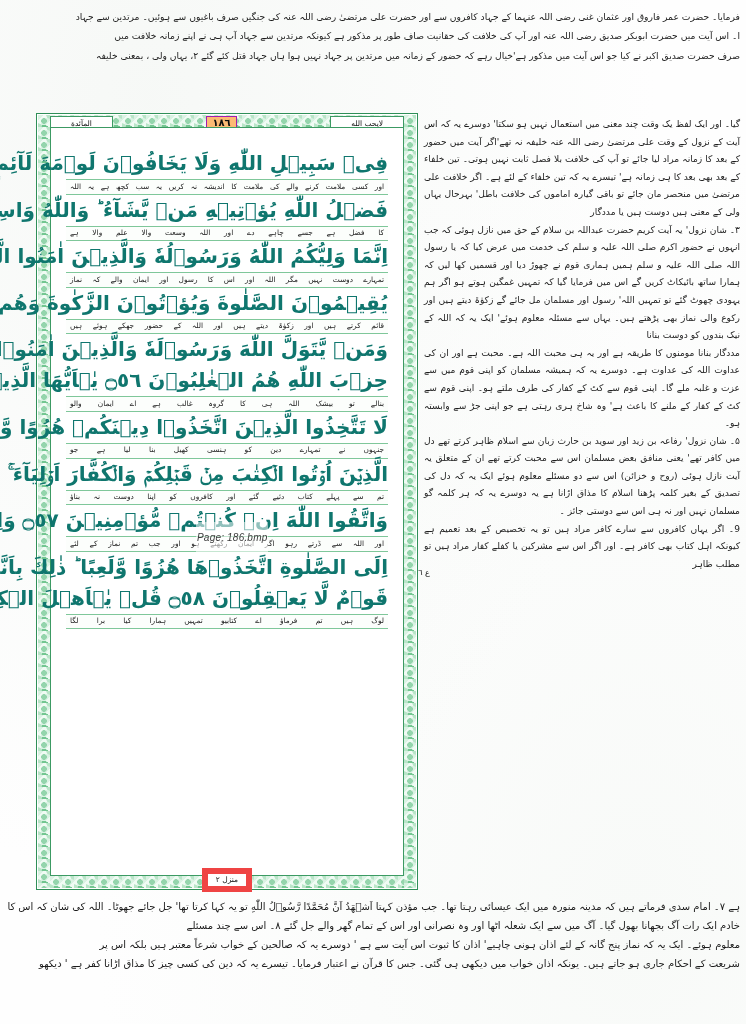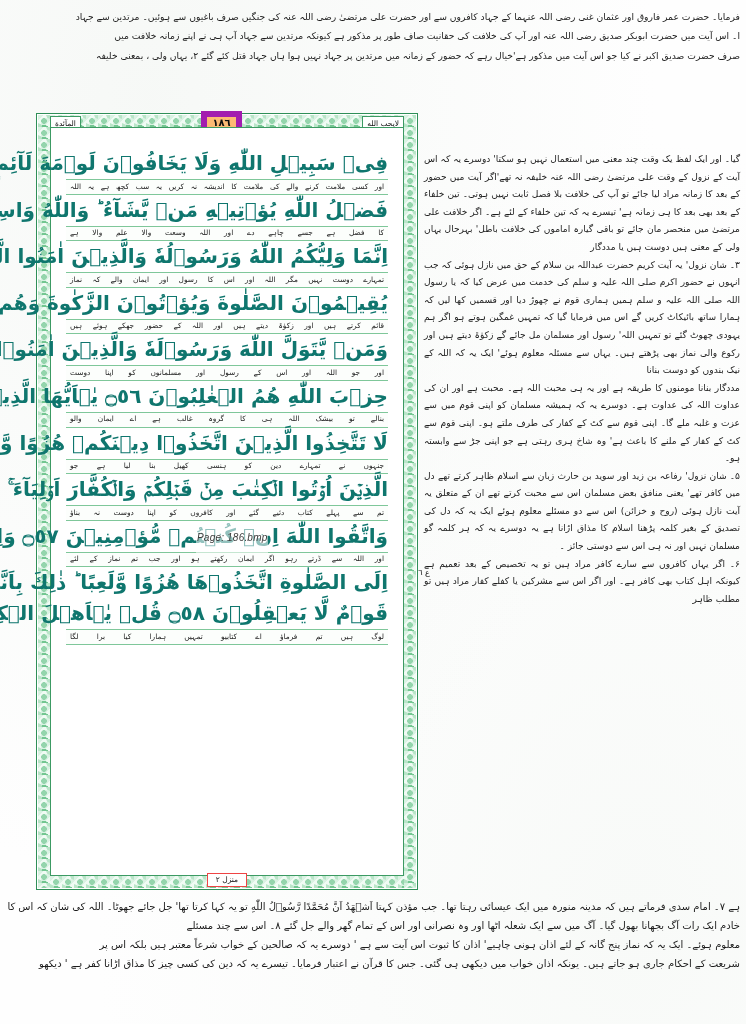--- a/index.html
+++ b/index.html
@@ -28,21 +28,20 @@
     filter:blur(.12px);
   }
   .top-urdu p{margin:0 0 1px 0;}
 
   
   .right-col{
     position:absolute;left:424px;top:116px;width:316px;height:776px;
     direction:rtl;text-align:justify;
     font-size:9.1px;line-height:17.6px;color:#1d1d1d;
     filter:blur(.12px);
-    margin-top:35px;
   }
   .right-col p{margin:0;}
 
   
   .bottom-urdu{
     position:absolute;left:6px;top:898px;width:734px;
     direction:rtl;text-align:justify;
     font-size:10px;line-height:18px;color:#1b1b1b;
     filter:blur(.12px);
   }
@@ -85,26 +84,26 @@
     box-sizing:border-box;
   }
 
   
   .panel-header{
     position:absolute;left:13px;top:1px;right:13px;height:16px;
     display:flex;align-items:center;justify-content:space-between;
   }
   .hdr-box{
     border:1px solid #3c9a63;background:#fff;
-    padding:0 4px;height:13px;line-height:13px;
+    padding:0 20px;height:13px;line-height:13px;
     font-size:7.5px;color:#0e0e0e;direction:rtl;
     font-family:"DejaVu Sans",sans-serif;white-space:nowrap;
   }
   .hdr-page{
-    border:6px solid #a21caf;background:#fdba74;
+    border:1px solid #a21caf;background:#fdba74;
     padding:0 5px;height:13px;line-height:12px;
     font-size:10px;color:#0e0e0e;direction:rtl;font-weight:bold;
   }
 
   
   .ayah-area{
     position:absolute;left:15px;top:20px;right:15px;bottom:20px;
     display:flex;flex-direction:column;
   }
   .ayah-line{
@@ -128,21 +127,21 @@
     filter:blur(.1px);
   }
   .trans-line span{display:inline-block;width:100%;text-align-last:justify;}
 
   
   .manzil-band{
     position:absolute;left:13px;bottom:1px;right:13px;height:16px;
     display:flex;align-items:center;justify-content:center;
   }
   .manzil-box{
-    border:1px solid #ef4444;background:#fff;
+    border:6px solid #ef4444;background:#fff;
     padding:0 8px;height:12px;line-height:11px;
     font-size:7.5px;direction:rtl;color:#111;
   }
 
   
   .ruku-mark{
     position:absolute;right:-12px;top:455px;
     direction:rtl;font-size:8px;line-height:9px;color:#111;
     text-align:center;width:12px;
   }
@@ -192,21 +191,20 @@
         <div class="ayah-line">فَضۡلُ اللّٰهِ يُؤۡتِيۡهِ مَنۡ يَّشَآءُ ؕ وَاللّٰهُ وَاسِعٌ عَلِيۡمٌ ۝٥٤</div>
         <div class="trans-line"><span>کا فضل ہے جسے چاہے دے اور اللہ وسعت والا علم والا ہے</span></div>
 
         <div class="ayah-line">اِنَّمَا وَلِيُّكُمُ اللّٰهُ وَرَسُوۡلُهٗ وَالَّذِيۡنَ اٰمَنُوا الَّذِيۡنَ</div>
         <div class="trans-line"><span>تمہارے دوست نہیں مگر اللہ اور اس کا رسول اور ایمان والے کہ نماز</span></div>
 
         <div class="ayah-line">يُقِيۡمُوۡنَ الصَّلٰوةَ وَيُؤۡتُوۡنَ الزَّكٰوةَ وَهُمۡ رٰكِعُوۡنَ ۝٥٥</div>
         <div class="trans-line"><span>قائم کرتے ہیں اور زکوٰۃ دیتے ہیں اور اللہ کے حضور جھکے ہوئے ہیں</span></div>
 
         <div class="ayah-line">وَمَنۡ يَّتَوَلَّ اللّٰهَ وَرَسُوۡلَهٗ وَالَّذِيۡنَ اٰمَنُوۡا فَاِنَّ</div>
-        <div class="trans-line"><span>اور جو اللہ اور اس کے رسول اور مسلمانوں کو اپنا دوست</span></div>
 
         <div class="ayah-line">حِزۡبَ اللّٰهِ هُمُ الۡغٰلِبُوۡنَ ۝٥٦ يٰۤاَيُّهَا الَّذِيۡنَ اٰمَنُوۡا</div>
         <div class="trans-line"><span>بنالے تو بیشک اللہ ہی کا گروہ غالب ہے اے ایمان والو</span></div>
 
         <div class="ayah-line">لَا تَتَّخِذُوا الَّذِيۡنَ اتَّخَذُوۡا دِيۡنَكُمۡ هُزُوًا وَّلَعِبًا مِّنَ</div>
         <div class="trans-line"><span>جنہوں نے تمہارے دین کو ہنسی کھیل بنا لیا ہے جو</span></div>
 
         <div class="ayah-line">الَّذِيۡنَ اُوۡتُوا الۡكِتٰبَ مِنۡ قَبۡلِكُمۡ وَالۡكُفَّارَ اَوۡلِيَآءَ ۚ</div>
         <div class="trans-line"><span>تم سے پہلے کتاب دئیے گئے اور کافروں کو اپنا دوست نہ بناؤ</span></div>
 
@@ -229,21 +227,21 @@
   <div class="ruku-mark">ع ٦</div>
 </div>
 
 <div class="watermark">Page: 186.bmp</div>
 
 <div class="right-col">
   <p>گیا۔ اور ایک لفظ یک وقت چند معنی میں استعمال نہیں ہو سکتا' دوسرے یہ کہ اس آیت کے نزول کے وقت علی مرتضیٰ رضی اللہ عنہ خلیفہ نہ تھے'اگر آیت میں حضور کے بعد کا زمانہ مراد لیا جائے تو آپ کی خلافت بلا فصل ثابت نہیں ہوتی۔ تین خلفاء کے بعد بھی بعد کا ہی زمانہ ہے' تیسرے یہ کہ تین خلفاء کے لئے ہے۔ اگر خلافت علی مرتضیٰ میں منحصر مان جائے تو باقی گیارہ اماموں کی خلافت باطل' بہرحال یہاں ولی کے معنی ہیں دوست ہیں یا مددگار</p>
   <p>۳۔ شان نزول' یہ آیت کریم حضرت عبداللہ بن سلام کے حق میں نازل ہوئی کہ جب انہوں نے حضور اکرم صلی اللہ علیہ و سلم کی خدمت میں عرض کیا کہ یا رسول اللہ صلی اللہ علیہ و سلم ہمیں ہماری قوم نے چھوڑ دیا اور قسمیں کھا لیں کہ ہمارا ساتھ بائیکاٹ کریں گے اس میں فرمایا گیا کہ تمہیں غمگین ہوتے ہو اگر ہم یہودی چھوٹ گئے تو تمہیں اللہ' رسول اور مسلمان مل جائے گے زکوٰۃ دیتے ہیں اور رکوع والی نماز بھی پڑھتے ہیں۔ یہاں سے مسئلہ معلوم ہوئے' ایک یہ کہ اللہ کے نیک بندوں کو دوست بنانا</p>
   <p>مددگار بنانا مومنوں کا طریقہ ہے اور یہ ہی محبت اللہ ہے۔ محبت ہے اور ان کی عداوت اللہ کی عداوت ہے۔ دوسرے یہ کہ ہمیشہ مسلمان کو اپنی قوم میں سے عزت و غلبہ ملے گا۔ اپنی قوم سے کٹ کے کفار کی طرف ملتے ہو۔ اپنی قوم سے کٹ کے کفار کے ملنے کا باعث ہے' وہ شاخ ہری رہتی ہے جو اپنی جڑ سے وابستہ ہو۔</p>
   <p>۵۔ شان نزول' رفاعہ بن زید اور سوید بن حارث زبان سے اسلام ظاہر کرتے تھے دل میں کافر تھے' یعنی منافق بعض مسلمان اس سے محبت کرتے تھے ان کے متعلق یہ آیت نازل ہوئی (روح و خزائن) اس سے دو مسئلے معلوم ہوئے ایک یہ کہ دل کی تصدیق کے بغیر کلمہ پڑھنا اسلام کا مذاق اڑانا ہے یہ دوسرے یہ کہ ہر کلمہ گو مسلمان نہیں اور نہ ہی اس سے دوستی جائز ۔</p>
-  <p>۶۔ اگر یہاں کافروں سے سارے کافر مراد ہیں تو یہ تخصیص کے بعد تعمیم ہے کیونکہ اہل کتاب بھی کافر ہے۔ اور اگر اس سے مشرکین یا کفلے کفار مراد ہیں تو مطلب ظاہر</p>
+  <p>9۔ اگر یہاں کافروں سے سارے کافر مراد ہیں تو یہ تخصیص کے بعد تعمیم ہے کیونکہ اہل کتاب بھی کافر ہے۔ اور اگر اس سے مشرکین یا کفلے کفار مراد ہیں تو مطلب ظاہر</p>
 </div>
 
 <div class="bottom-urdu">
   <p>ہے ۷۔ امام سدی فرماتے ہیں کہ مدینہ منورہ میں ایک عیسائی رہتا تھا۔ جب مؤذن کہتا اَشۡهَدُ اَنَّ مُحَمَّدًا رَّسُوۡلُ اللّٰهِ تو یہ کہا کرتا تھا' جل جائے جھوٹا۔ اللہ کی شان کہ اس کا</p>
   <p>خادم ایک رات آگ بجھانا بھول گیا۔ آگ میں سے ایک شعلہ اٹھا اور وہ نصرانی اور اس کے تمام گھر والے جل گئے ۸۔ اس سے چند مسئلے</p>
   <p>معلوم ہوئے۔ ایک یہ کہ نماز پنج گانہ کے لئے اذان ہونی چاہیے' اذان کا ثبوت اس آیت سے ہے ' دوسرے یہ کہ صالحین کے خواب شرعاً معتبر ہیں بلکہ اس پر</p>
   <p>شریعت کے احکام جاری ہو جاتے ہیں۔ یونکہ اذان خواب میں دیکھی ہی گئی۔ جس کا قرآن نے اعتبار فرمایا۔ تیسرے یہ کہ دین کی کسی چیز کا مذاق اڑانا کفر ہے ' دیکھو</p>
 </div>
 
 </body></html>

